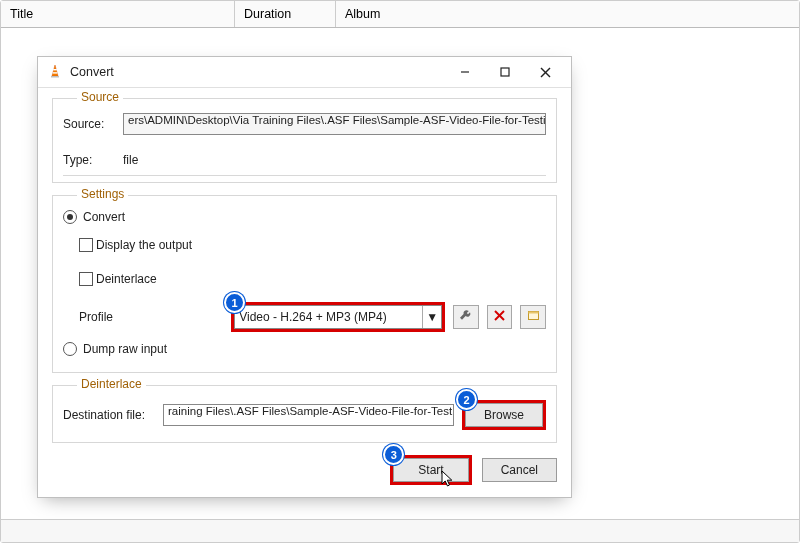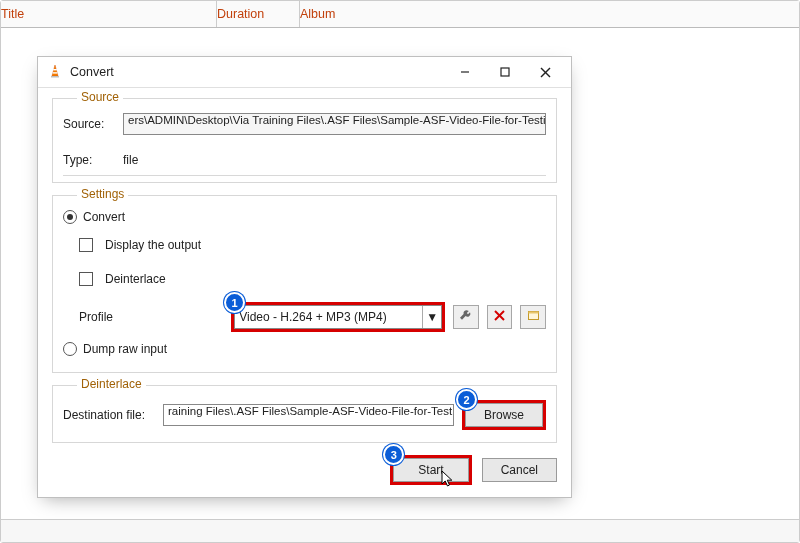--- a/index.html
+++ b/index.html
@@ -1,18 +1,18 @@
 <!DOCTYPE html>
 <html><head>
 <meta charset="utf-8">
 <style>
 html,body{margin:0;padding:0;font-family:"Segoe UI",Tahoma,sans-serif;font-size:12px;color:#222;background:#fff}
 .page{width:800px;height:543px;position:relative;box-sizing:border-box;border:1px solid #ccc;border-radius:3px}
 .table-header{display:flex;height:26px;border-bottom:1px solid #bbb;background:#fafafa}
-.th{display:flex;align-items:center;padding:0 0;border-right:1px solid #ccc;font-size:12.5px;color:#c2410c}
+.th{display:flex;align-items:center;padding:0 9px;border-right:1px solid #ccc;font-size:12.5px;color:#000000}
 .th-title{width:215px}
 .th-duration{width:82px}
 .th-album{flex:1;border-right:none}
 .footer-bar{position:absolute;left:0;right:0;bottom:0;height:22px;border-top:1px solid #ccc;background:#f7f7f7}
 
 .dialog{position:absolute;left:36px;top:55px;width:533px;height:440px;border:1px solid #bfbfbf;background:#fff;box-shadow:0 6px 18px -6px rgba(0,0,0,.35)}
 .titlebar{display:flex;align-items:center;height:30px;padding:0 6px;border-bottom:1px solid #e0e0e0}
 .titlebar-title{flex:1;display:flex;align-items:center;gap:8px;font-size:12.5px;padding-left:4px}
 .win-btn{width:40px;height:28px;display:flex;align-items:center;justify-content:center}
 .dialog-body{padding:10px 14px 12px 14px}
@@ -20,21 +20,21 @@
 .group{border:1px solid #d7d7d7;margin-bottom:12px;padding:8px 10px 12px 10px;position:relative}
 .group-legend{position:absolute;top:-9px;left:24px;background:#fff;padding:0 4px;color:#a16207}
 .row{display:flex;align-items:center;gap:8px;margin-top:6px}
 .lbl{min-width:52px}
 .src-input{flex:1;height:20px;border:1px solid #888;padding:0 4px;background:#f6f6f6;font-size:11.5px;overflow:hidden;white-space:nowrap}
 .hr{height:1px;background:#d8d8d8;margin:8px 0 0 0}
 
 .radio{display:inline-flex;align-items:center;gap:6px}
 .radio-dot{width:12px;height:12px;border:1px solid #555;border-radius:50%;display:flex;align-items:center;justify-content:center}
 .radio-dot.on::after{content:"";width:6px;height:6px;border-radius:50%;background:#333}
-.cb{display:inline-flex;align-items:flex-start;gap:12px}
+.cb{display:inline-flex;align-items:flex-start;gap:3px}
 .cb-box{width:12px;height:12px;border:1px solid #555}
 .indent{margin-left:16px}
 
 .profile-row{display:flex;align-items:center;gap:8px;margin-top:16px;position:relative}
 .profile-label{width:70px}
 .combo{width:202px;height:22px;border:1px solid #888;display:flex;align-items:center;background:#fff;position:relative;padding-left:4px}
 .combo-arrow{width:18px;height:100%;display:flex;align-items:center;justify-content:center;border-left:1px solid #aaa;position:absolute;right:0;top:0}
 .btn-sq{width:26px;height:22px;border:1px solid #a7a7a7;background:#efefef;display:flex;align-items:center;justify-content:center}
 .red-frame{border:3px solid #d60000;padding:0;display:inline-flex}
 

